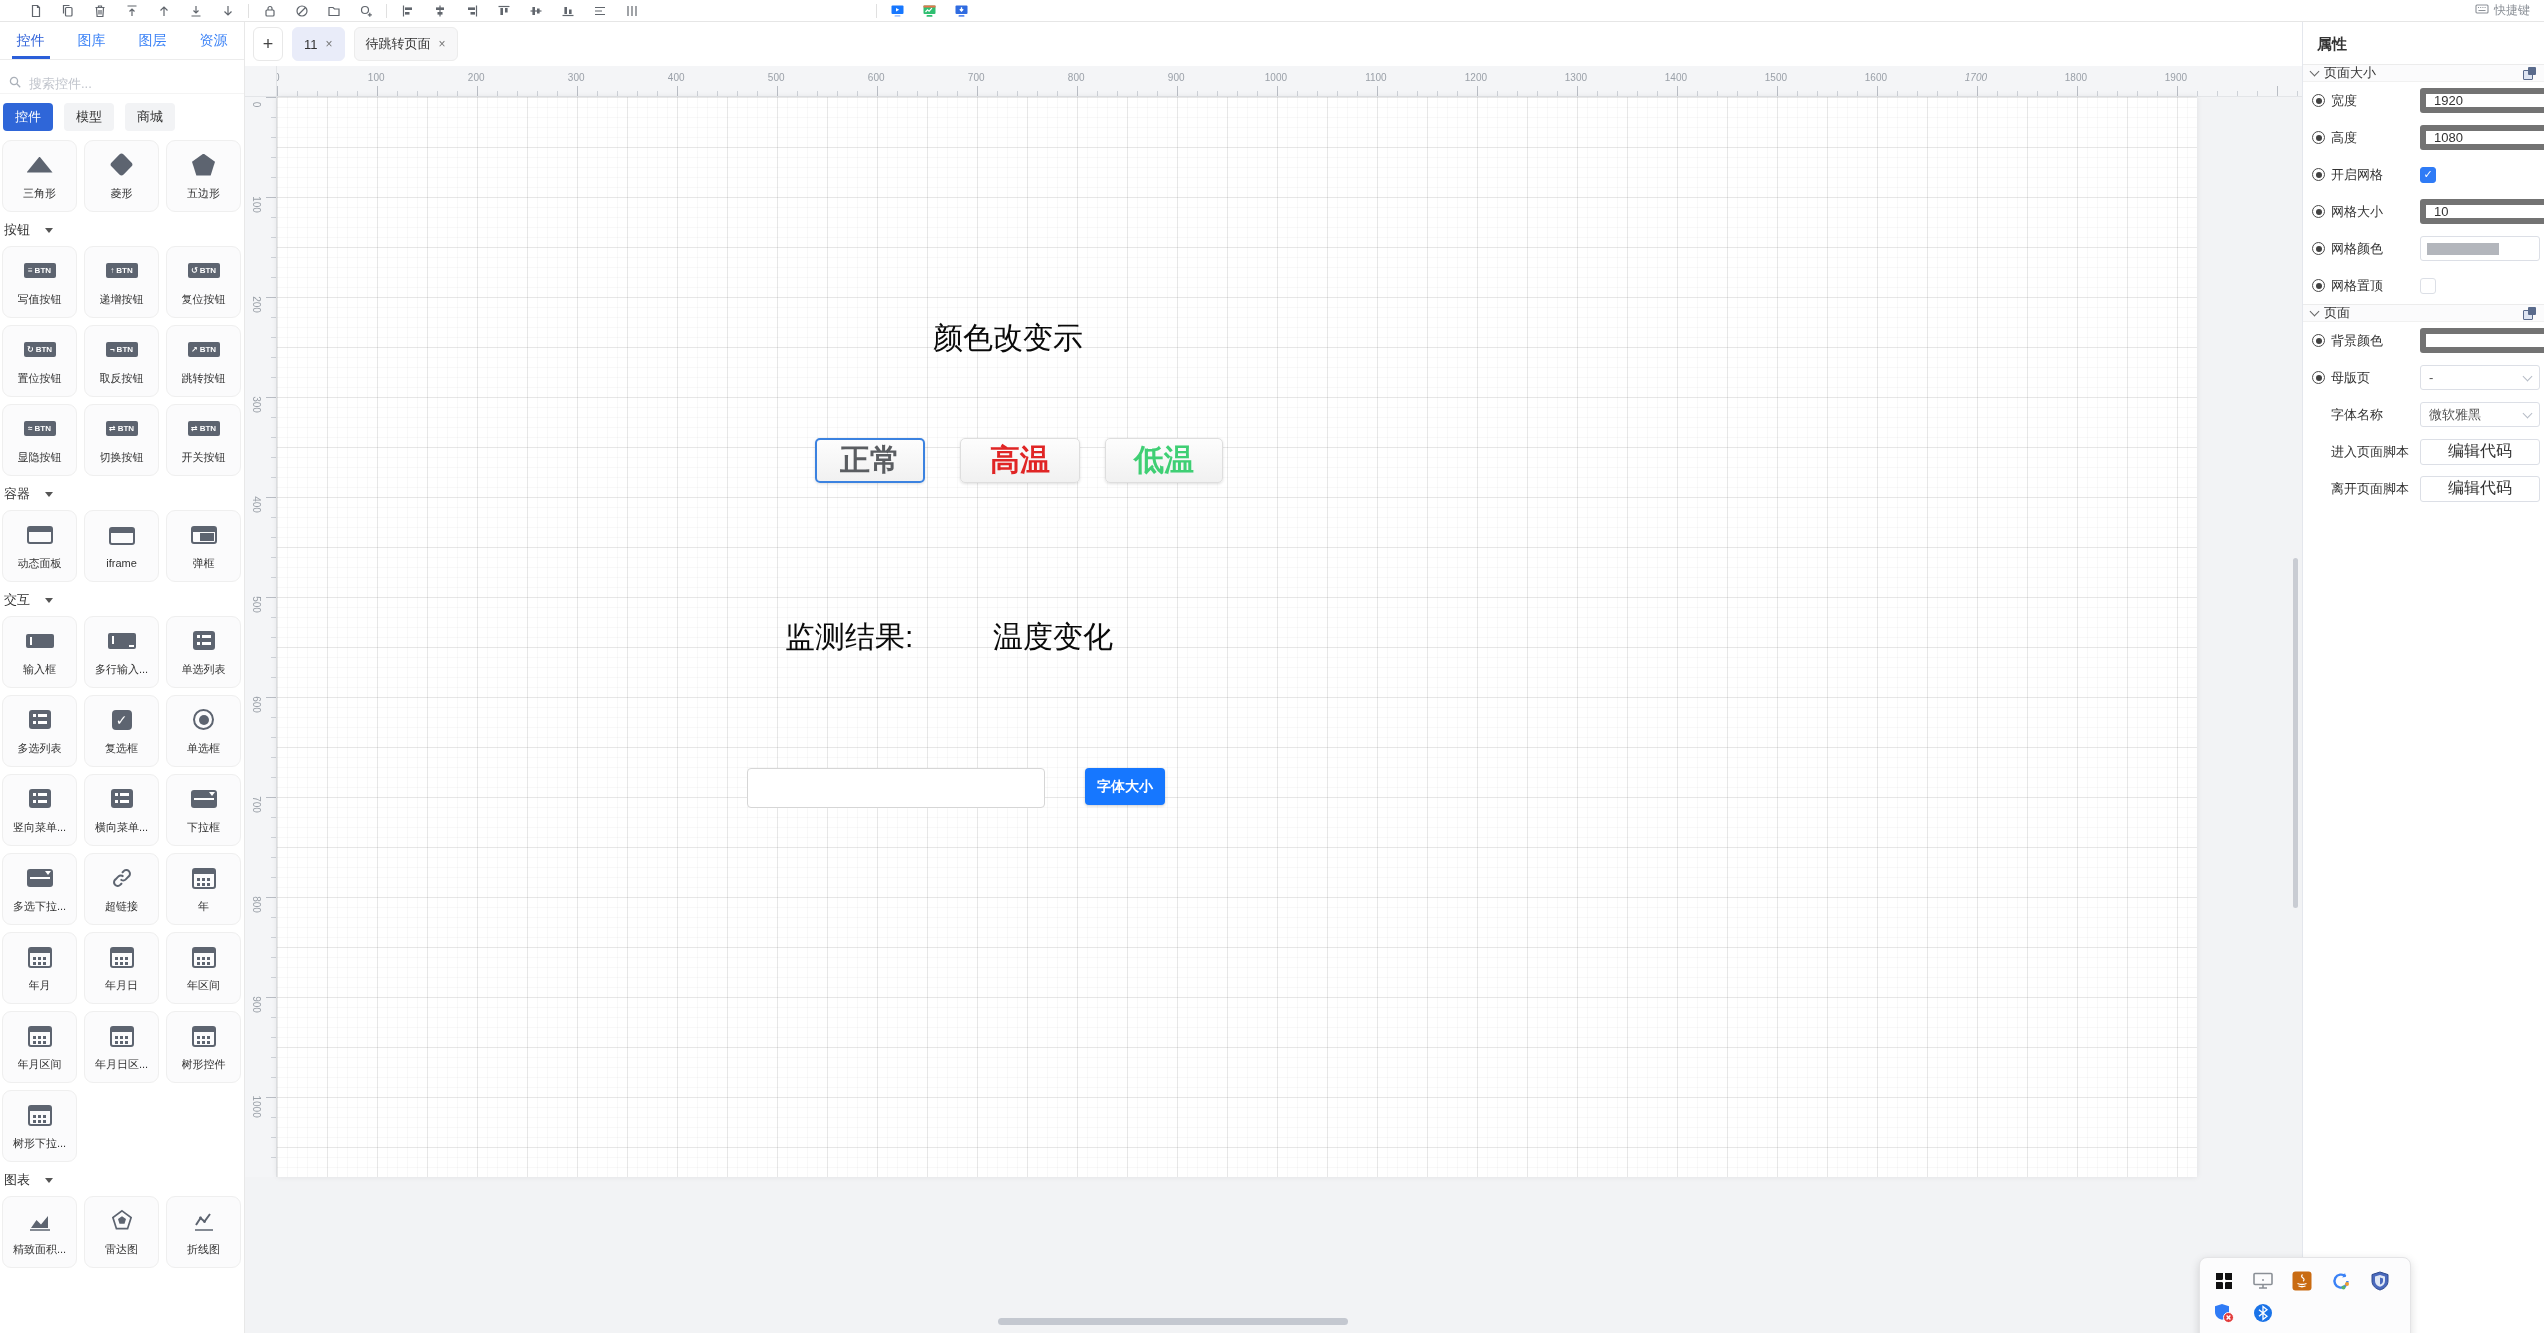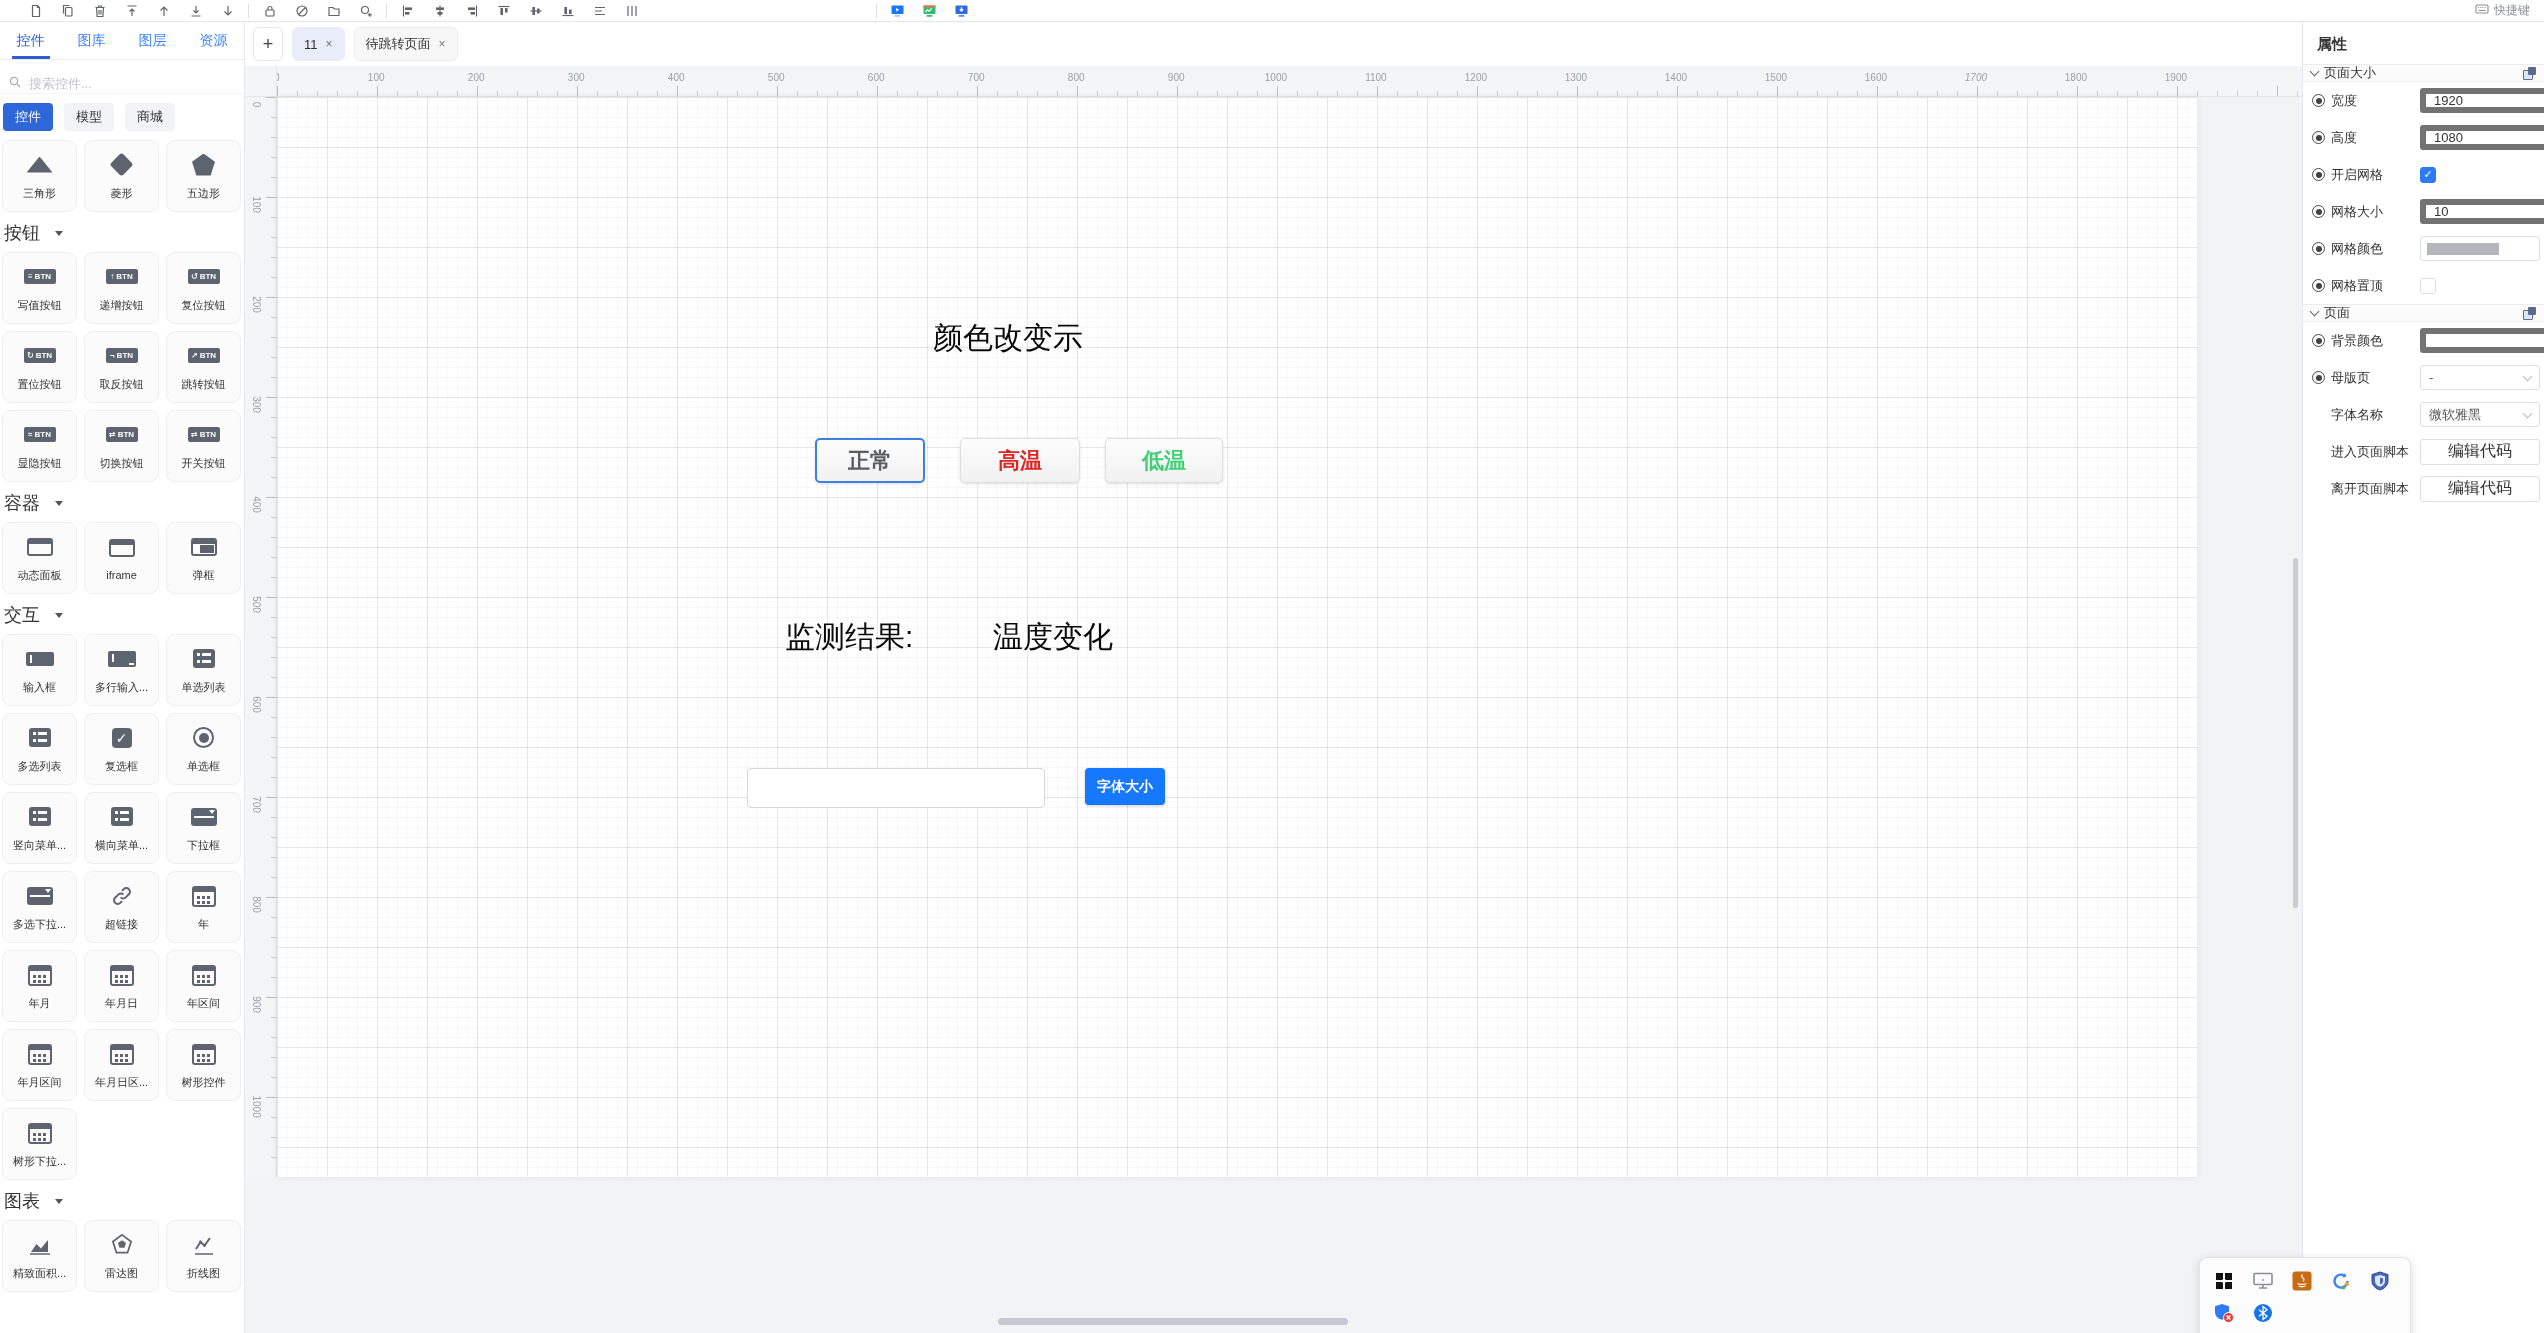--- a/index.html
+++ b/index.html
@@ -25,21 +25,21 @@
   .lp-tabs { height:38px; display:flex; border-bottom:1px solid #ececec; }
   .lp-tab { flex:1; display:flex; align-items:center; justify-content:center; font-size:14px; color:#3b82f6; cursor:pointer; position:relative;}
   .lp-tab.active { color:#2b5fd9; }
   .lp-tab.active::after { content:""; position:absolute; bottom:0; left:50%; transform:translateX(-50%); width:38px; height:3px; background:#2b5fd9;}
   .lp-search { height:34px; display:flex; align-items:flex-end; gap:7px; padding:0 8px; border-bottom:1px solid #f4f4f4;}
   .lp-search-ph { color:#c0c4cc; font-size:13px; }
   .lp-chips { display:flex; gap:11px; padding:9px 3px 7px 3px; }
   .chip { padding:5px 12px; font-size:13px; border-radius:4px; background:#f2f3f5; color:#333; cursor:pointer;}
   .chip.active { background:#2f66d8; color:#fff; }
   .lp-body { flex:1; overflow:hidden; padding:2px 3px 0 2px; }
-  .lp-sec-title { display:flex; align-items:center; gap:15px; font-size:18px; color:#333; margin:9px 2px 7px 2px; cursor:pointer;}
+  .lp-sec-title { display:flex; align-items:center; gap:15px; font-size:13px; color:#333; margin:9px 2px 7px 2px; cursor:pointer;}
   .lp-sec-title .tri { width:0; height:0; border-left:4px solid transparent; border-right:4px solid transparent; border-top:5px solid #555; }
   .lp-grid { display:grid; grid-template-columns:repeat(3,1fr); gap:7px; }
   .lp-card { height:72px; background:#fbfbfc; border:1px solid #efefef; border-radius:9px; display:flex; flex-direction:column;
              align-items:center; justify-content:center; gap:8px; cursor:pointer; overflow:hidden;}
   .lp-label { font-size:11px; color:#333; max-width:66px; white-space:nowrap; overflow:hidden; text-overflow:ellipsis; }
   .lp-ic { display:flex; align-items:center; justify-content:center; height:26px; color:#5d6470;}
 
   
   .ic-tri { width:26px; height:16px; background:#5d6470; clip-path:polygon(50% 0,100% 100%,0 100%); }
   .ic-dia { width:17px; height:17px; background:#5d6470; border-radius:3px; transform:rotate(45deg); }
@@ -83,21 +83,21 @@
     background-image:repeating-linear-gradient(to bottom,#b9bdc4 0 1px,transparent 1px 100px),repeating-linear-gradient(to bottom,#cdd1d7 0 1px,transparent 1px 20px);
     background-size:10px auto,5px auto; background-position:right top,right top; background-repeat:repeat-y,repeat-y;}
   .ruler-v span { position:absolute; left:2px; width:18px; text-align:center; font-size:10px; color:#9aa0a8; transform:rotate(90deg); }
   .page { position:absolute; top:75px; left:32px; width:1920px; height:1080px; background:#fff;
     background-image:linear-gradient(to right,rgba(0,0,0,.065) 1px,transparent 1px),linear-gradient(to bottom,rgba(0,0,0,.065) 1px,transparent 1px),
                      linear-gradient(to right,rgba(0,0,0,.028) 1px,transparent 1px),linear-gradient(to bottom,rgba(0,0,0,.028) 1px,transparent 1px);
     background-size:50px 50px,50px 50px,10px 10px,10px 10px; box-shadow:0 0 6px rgba(0,0,0,.08);}
   .pg-title { position:absolute; left:656px; top:221px; font-size:30px; color:#0a0a0a; white-space:nowrap; cursor:default;}
   .state-btn { position:absolute; top:341px; height:45px; border-radius:5px; background:linear-gradient(#fdfdfd,#f1f1f1);
     border:1px solid #dedede; box-shadow:0 1px 3px rgba(0,0,0,.13); display:flex; align-items:center; justify-content:center;
-    font-size:22px; font-weight:bold; cursor:pointer;}
+    font-size:30px; font-weight:bold; cursor:pointer;}
   .state-btn.selected { border:2px solid #3b82e0; }
   .pg-lbl { position:absolute; top:520px; font-size:30px; color:#0a0a0a; white-space:nowrap; }
   .pg-input { position:absolute; left:470px; top:671px; width:298px; height:40px; border:1px solid #d6d6d6; border-radius:4px; background:#fff; padding:0 8px; font-size:16px;}
   .pg-font-btn { position:absolute; left:808px; top:671px; width:80px; height:37px; border-radius:4px; color:#fff; font-size:14px; font-weight:bold;
     display:flex; align-items:center; justify-content:center; box-shadow:0 1px 3px rgba(0,0,0,.2); cursor:pointer;}
   .hscroll { position:absolute; left:753px; top:1296px; width:350px; height:7px; border-radius:4px; background:#c4c8d0; cursor:pointer;}
   .vscroll { position:absolute; right:4px; top:536px; width:5px; height:350px; border-radius:3px; background:#c9ccd3; cursor:pointer;}
 
   
   .rp-title { padding:13px 14px 10px 14px; font-size:15px; font-weight:bold; color:#333; }

